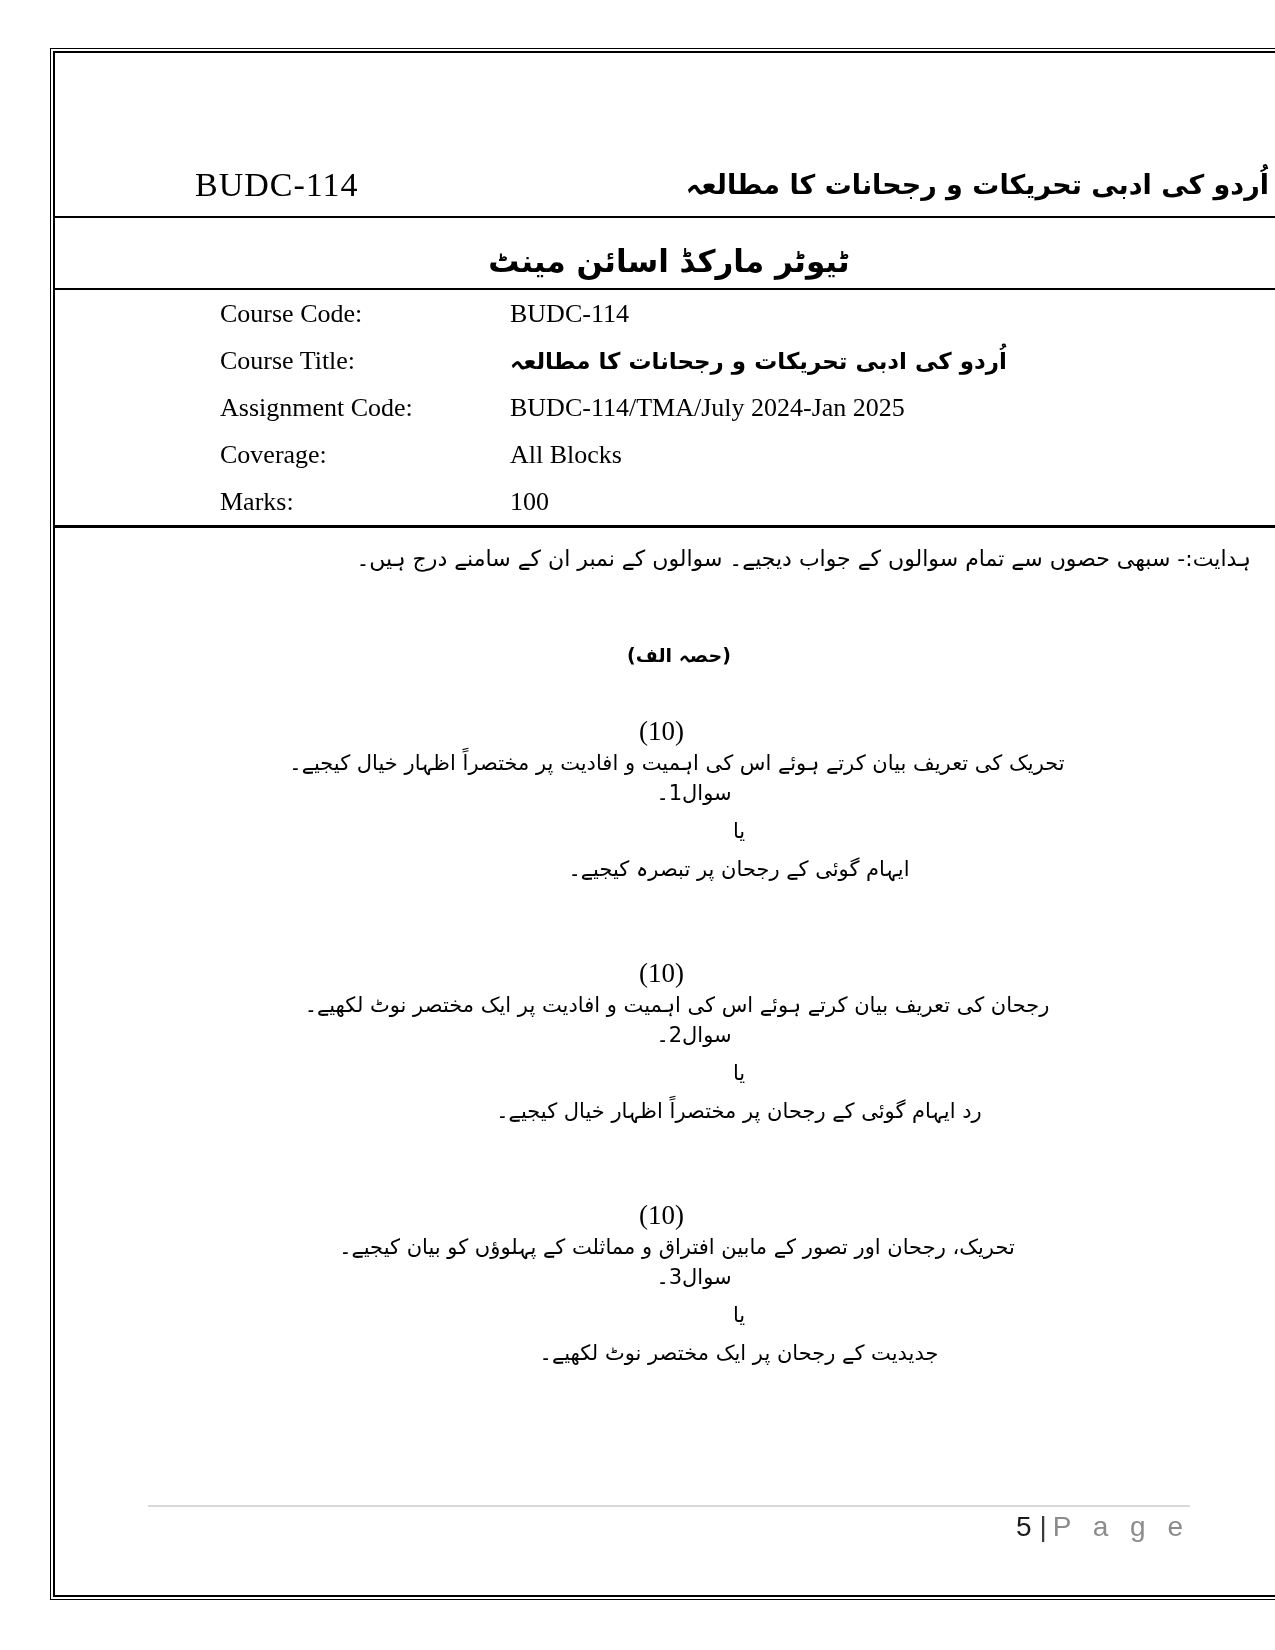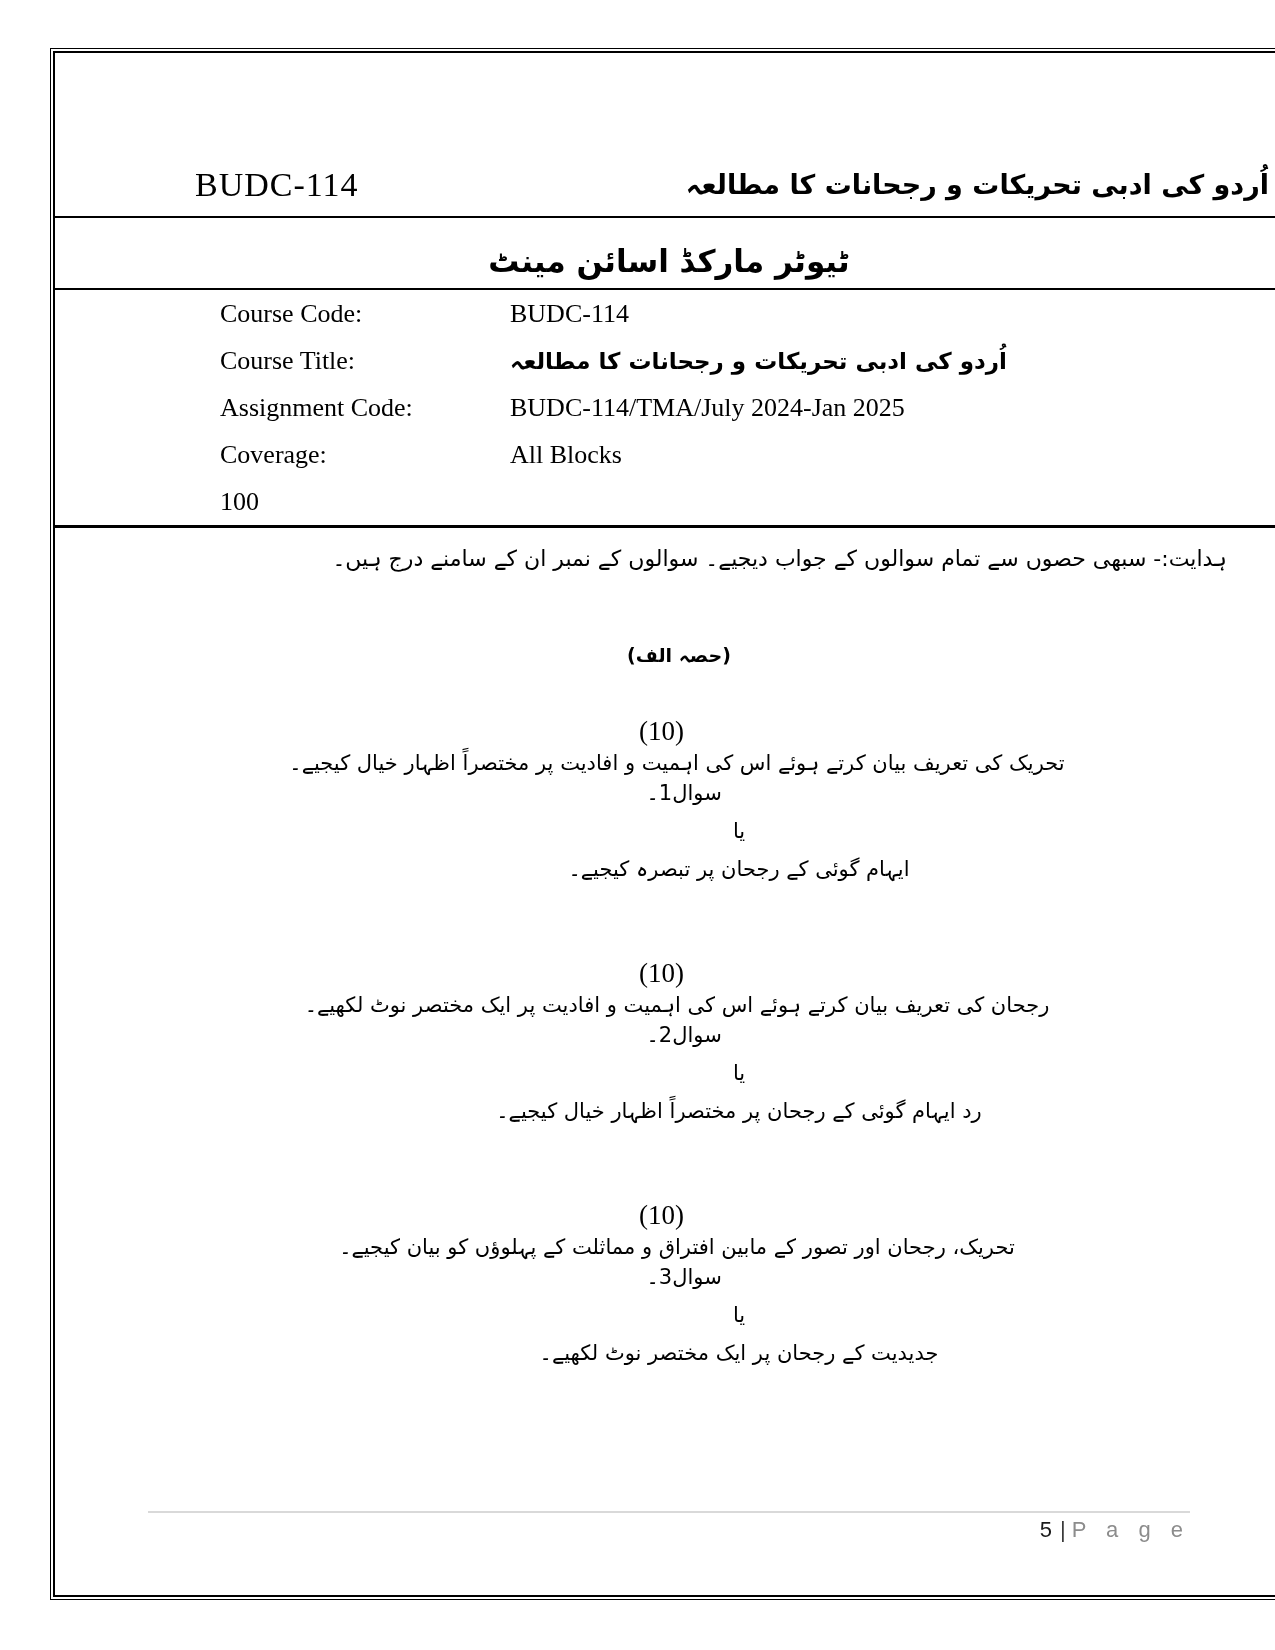--- a/index.html
+++ b/index.html
@@ -60,21 +60,21 @@
 
   
   .details { padding: 0 0 0 165px; border-radius: 8px; }
   .detail-row { display: flex; align-items: center; height: 47px; }
   .detail-label { width: 290px; font-size: 26px; }
   .detail-value { font-size: 26px; }
   .detail-value.urdu { font-size: 23px; font-weight: bold; }
 
   
   .instructions {
-    margin: 14px 56px 0 auto;
+    margin: 14px 32px 0 auto;
     width: fit-content;
     max-width: 1020px;
     font-size: 22px;
     line-height: 1.55;
     text-align: center;
   }
 
   .section-title {
     margin-top: 68px;
     text-align: center;
@@ -103,21 +103,21 @@
     min-width: 0;
     font-size: 21px;
     line-height: 1.6;
     margin-left: 10px;
     margin-right: 44px;
   }
   .q-number {
     flex: 0 0 auto;
     width: 95px;
     font-size: 21px;
-    text-align: left;
+    text-align: center;
   }
   .q-or {
     margin-top: 14px;
     text-align: center;
     font-size: 21px;
     transform: translateX(70px);
   }
   .q-alt {
     margin-top: 10px;
     text-align: center;
@@ -128,21 +128,21 @@
 
   
   .doc-footer {
     position: absolute;
     left: 93px; right: 93px;
     bottom: 52px;
     border-top: 2px solid #d9d9d9;
     padding-top: 4px;
     text-align: right;
     font-family: "Liberation Sans", sans-serif;
-    font-size: 22px;
+    font-size: 28px;
   }
   .footer-num { color: #1a1a1a; }
   .footer-sep { color: #3a3a3a; margin: 0 6px 0 8px; }
   .footer-word { color: #8c8c8c; letter-spacing: 7px; }
 </style>
 </head>
 <body>
 
 <div class="page">
   <div class="frame">
@@ -172,20 +172,21 @@
         </div>
         <div class="detail-row">
           <div class="detail-label">Assignment Code:</div>
           <div class="detail-value">BUDC-114/TMA/July 2024-Jan 2025</div>
         </div>
         <div class="detail-row">
           <div class="detail-label">Coverage:</div>
           <div class="detail-value">All Blocks</div>
         </div>
         <div class="detail-row">
+          <div class="detail-label">Marks:</div>
           <div class="detail-value">100</div>
         </div>
       </div>
 
       <hr class="rule-thick">
 
       <div class="instructions urdu rtl">ہدایت:- سبھی حصوں سے تمام سوالوں کے جواب دیجیے۔ سوالوں کے نمبر ان کے سامنے درج ہیں۔</div>
 
       <div class="section-title urdu rtl">(حصہ الف)</div>
 

